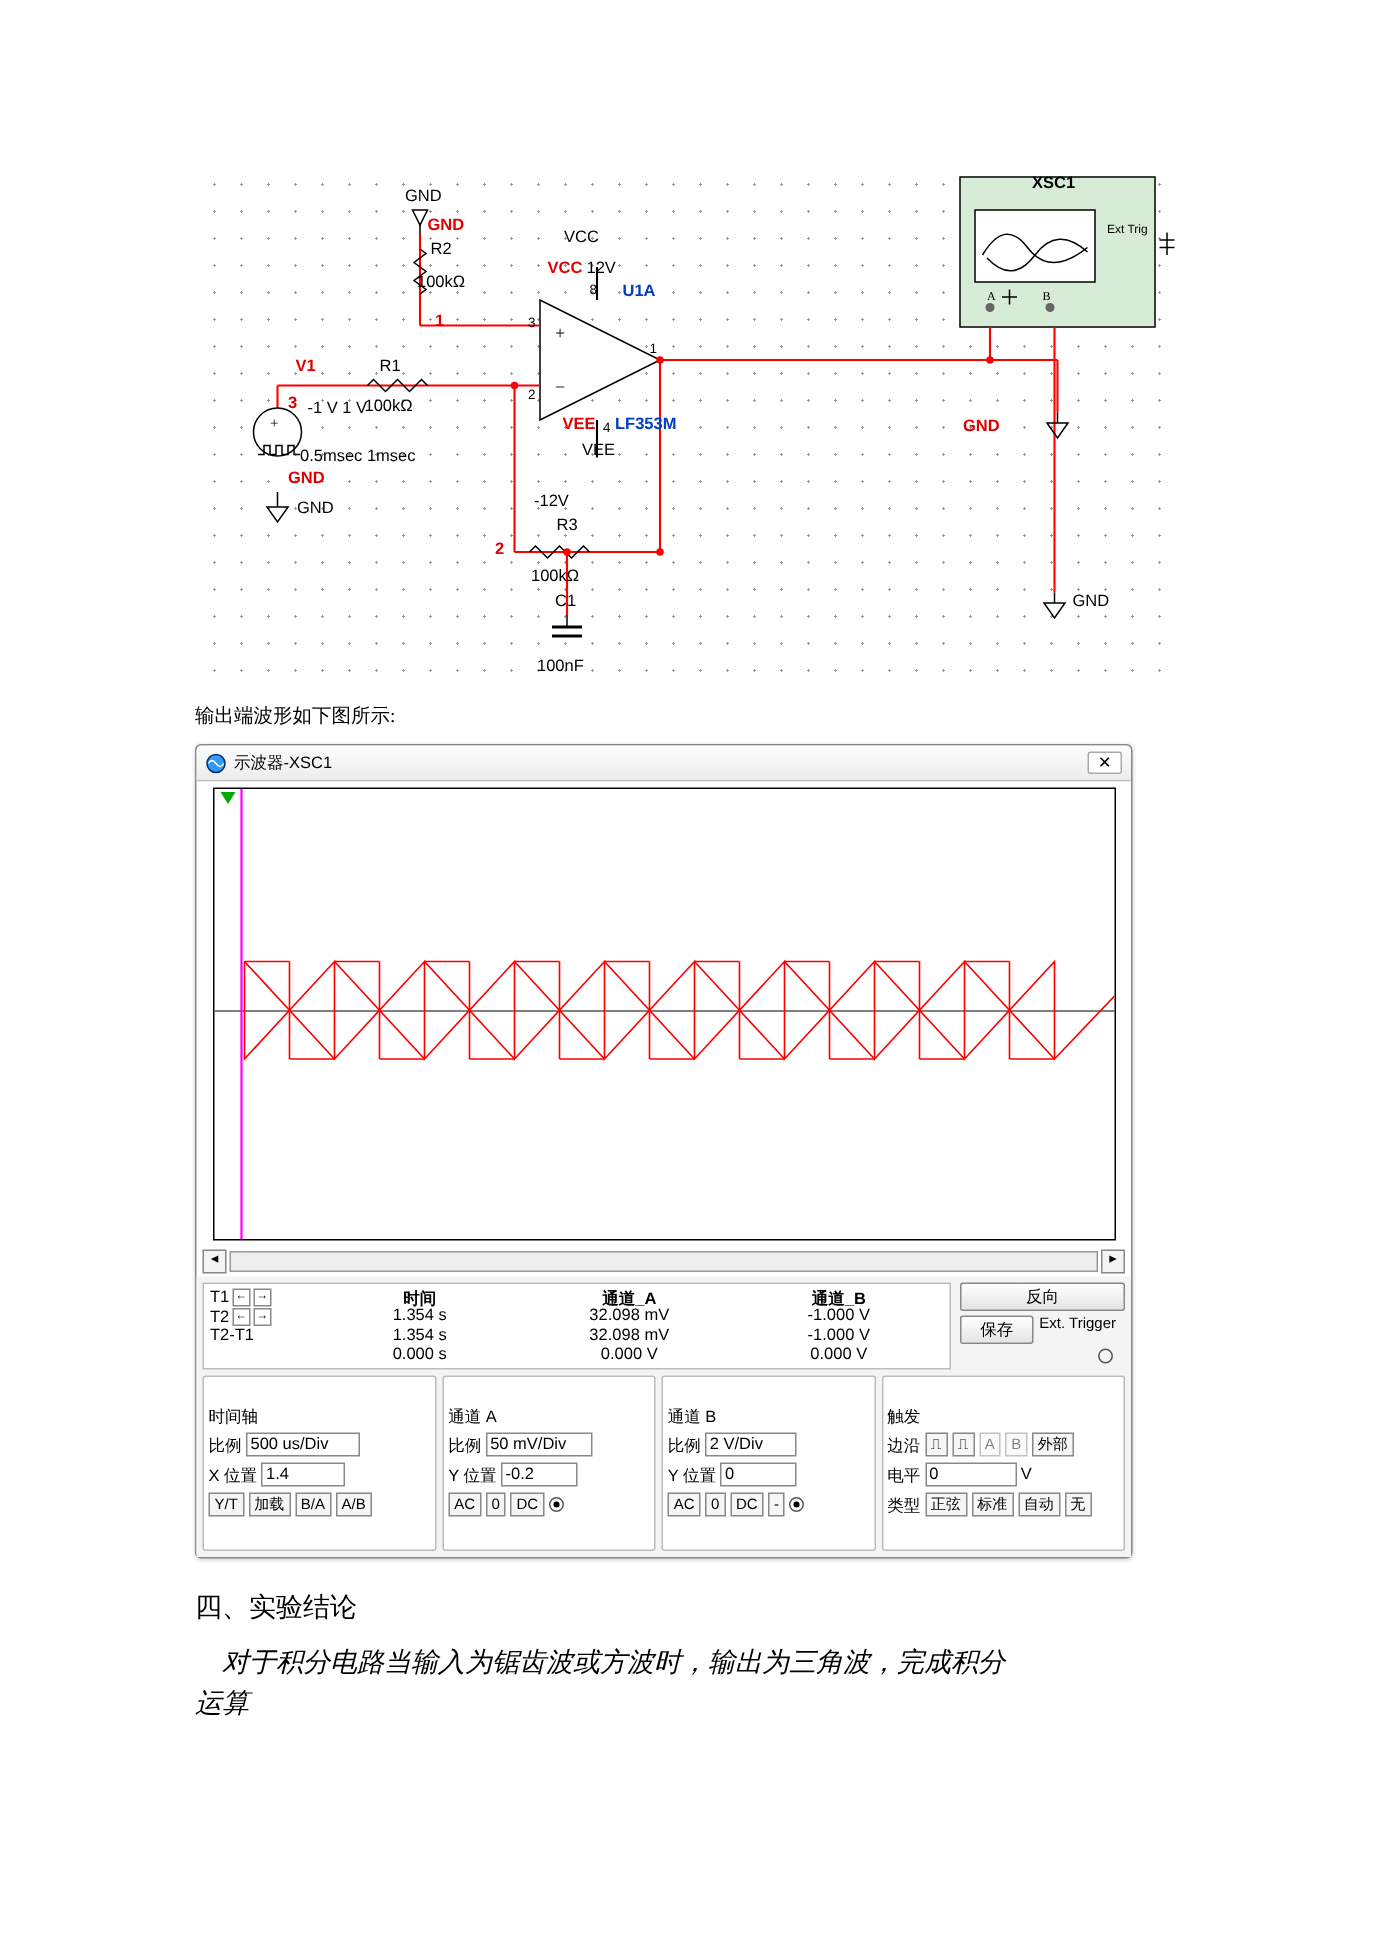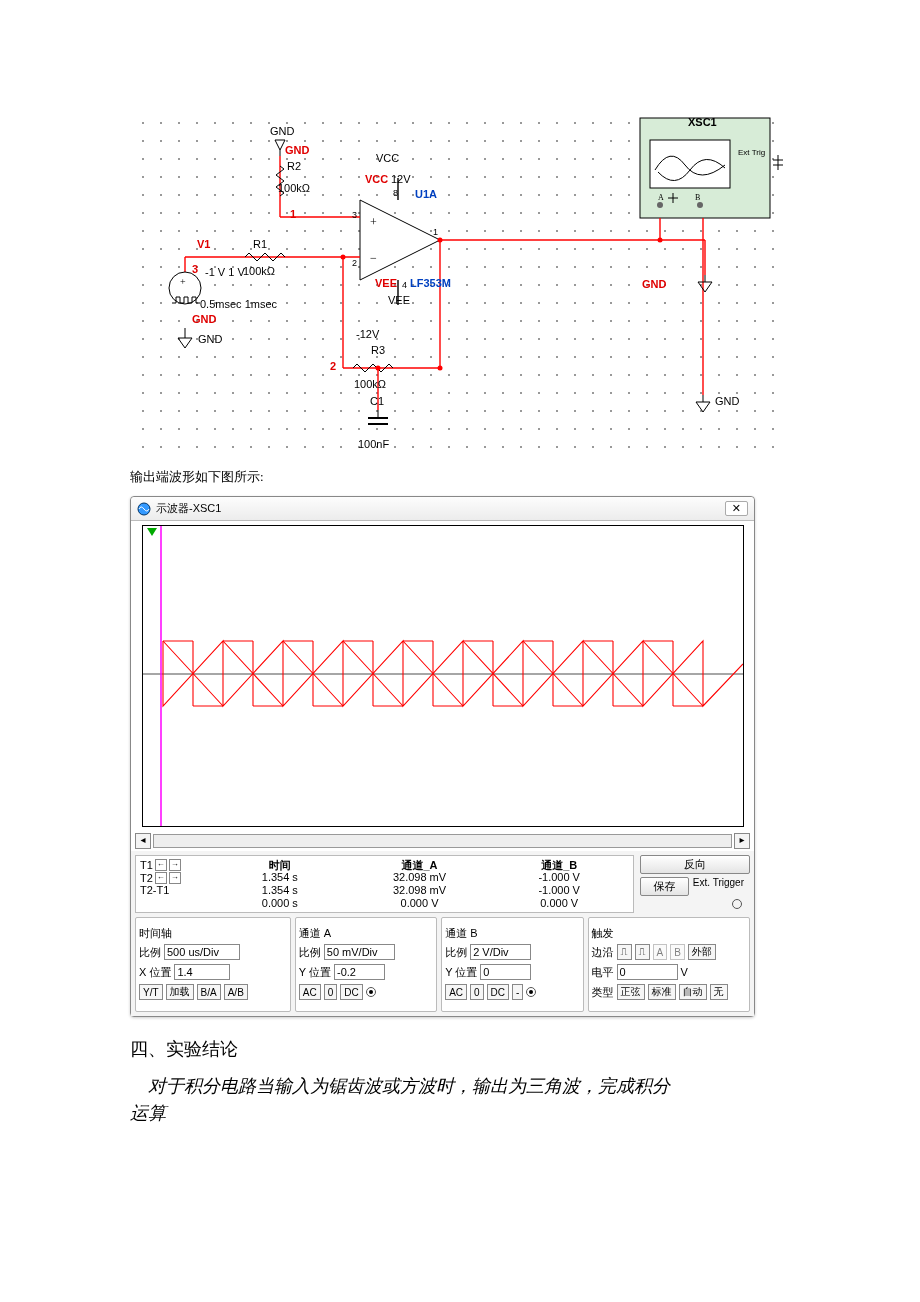--- a/index.html
+++ b/index.html
@@ -29,21 +29,21 @@
   .rcol { flex:1; }
   .rcol .h { font-weight:bold; text-align:center; }
   .rcol div { height:13px; }
   .rcol0 { flex:0 0 70px; }
   .rcol0 .tlabel { display:flex; align-items:center; gap:2px; }
   .tiny-arrow { display:inline-block; width:10px; height:10px; border:1px solid #888; font-size:8px; line-height:8px; text-align:center; }
   .side-btns { display:flex; flex-direction:column; gap:3px; font-size:11px; width:110px; }
   .btn { border:1px solid #888; background:linear-gradient(#fff,#e4e4e4); border-radius:2px; padding:1px 0; text-align:center; }
   .ext-trig { font-size:10px; text-align:right; padding-right:6px; }
   .controls { display:flex; gap:4px; }
-  .cg { border:1px solid #bbb; background:#fff; border-radius:2px; padding:8px 3px; flex:1; font-size:11px; }
+  .cg { border:1px solid #bbb; background:#fff; border-radius:2px; padding:19px 3px; flex:1; font-size:11px; }
   .cg .gt { font-weight:normal; margin-bottom:2px; }
   .cg .row { display:flex; align-items:center; gap:3px; margin:2px 0; min-height:18px; }
   .cg input, .cg .inp { border:1px solid #888; font-size:11px; height:14px; padding:0 2px; background:#fff; box-sizing:content-box; }
   .cg .inp { display:inline-flex; align-items:center; }
   .sbtn { border:1px solid #888; background:#f6f6f6; padding:0 3px; font-size:10px; height:14px; display:inline-flex; align-items:center; }
   .radio { width:8px; height:8px; border:1px solid #555; border-radius:50%; display:inline-block; }
   .radio.on::after { content:""; display:block; width:4px; height:4px; background:#000; border-radius:50%; margin:2px; }
   .caption { font-size:13px; margin:8px 0 4px; }
   .h4 { font-size:18px; margin:20px 0 12px; }
   .body-txt { font-size:18px; line-height:1.5; text-indent:1em;font-style:italic; }

